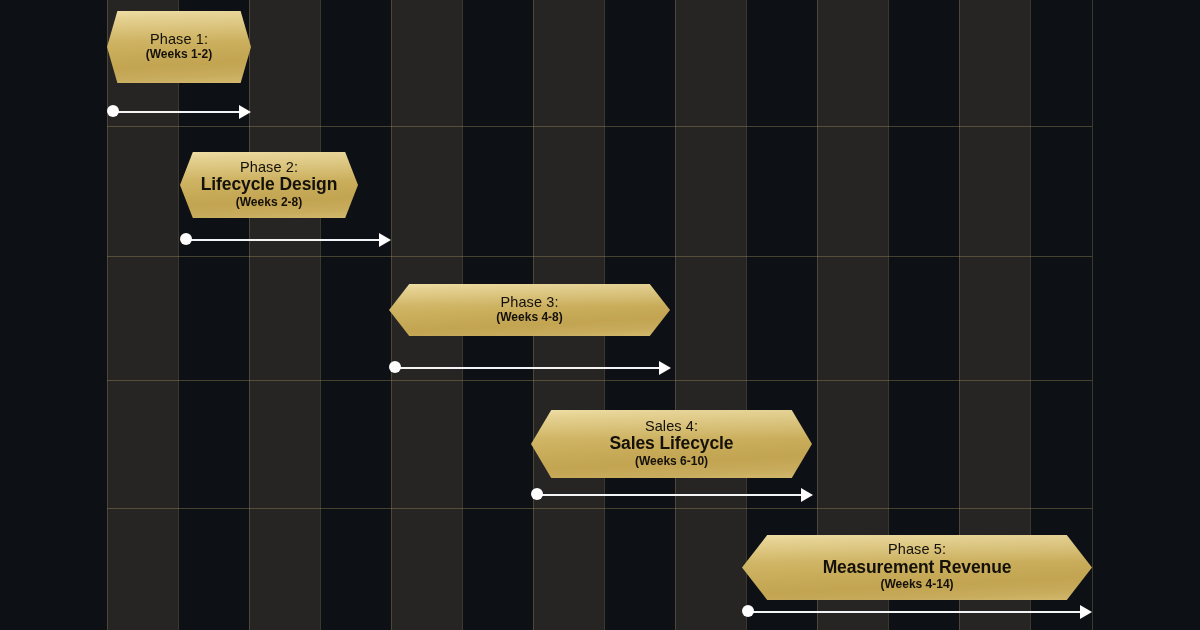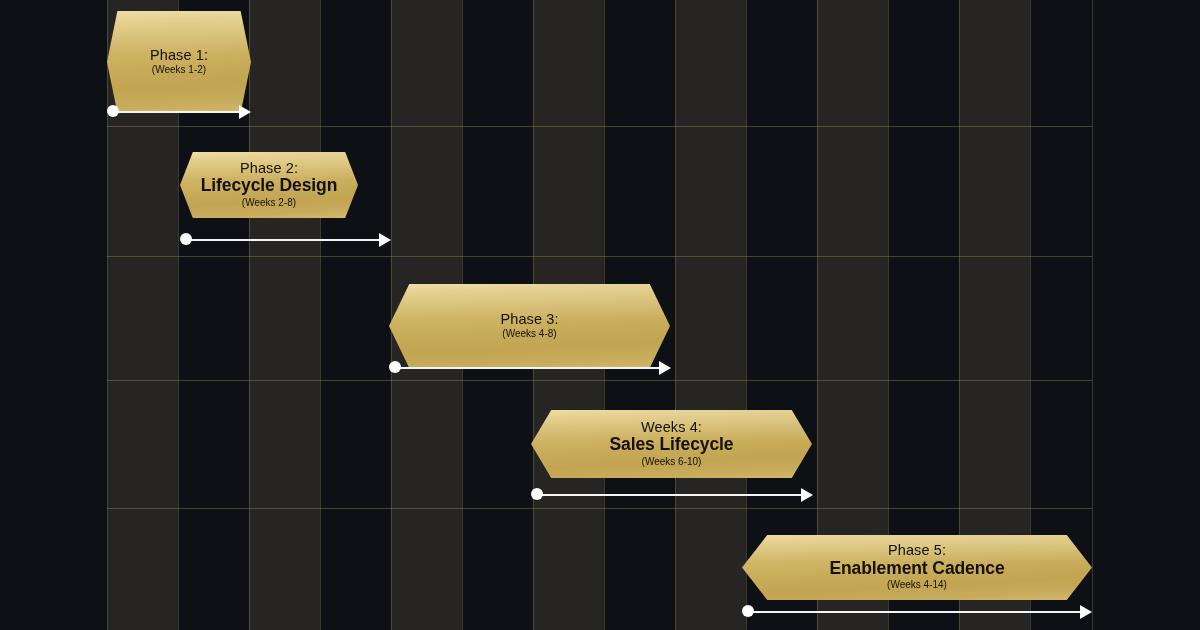--- a/index.html
+++ b/index.html
@@ -108,22 +108,22 @@
     font-size: 17.5px;
     font-weight: bold;
     letter-spacing: -0.1px;
     white-space: nowrap;
   }
   .badge-title.wrap {
     white-space: normal;
   }
   .badge-weeks {
     position: relative;
-    font-size: 10px;
-    font-weight: 400;
+    font-size: 12px;
+    font-weight: 700;
     white-space: nowrap;
     margin-top: 1px;
   }
 
   
   .arrow {
     position: absolute;
     height: 14px;
   }
   .arrow-line {
@@ -183,21 +183,21 @@
       <div class="grid-col-line" style="left: 1030px;"></div>
       <div class="grid-col-line" style="left: 1092px;"></div>
       <div class="grid-row-line" style="top: 126px;"></div>
       <div class="grid-row-line" style="top: 256px;"></div>
       <div class="grid-row-line" style="top: 380px;"></div>
       <div class="grid-row-line" style="top: 508px;"></div>
     </div>
 
   <div id="rows-layer">
       <div class="phase-row" style="top: 0px;">
-        <div class="badge" style="left: 107px; top: 11px; width: 144px; height: 102px;">
+        <div class="badge" style="left: 107px; top: 11px; width: 144px; height: 72px;">
           <div class="badge-phase">Phase 1:</div>
           <div class="badge-weeks">(Weeks 1-2)</div>
         </div>
         <div class="arrow" style="left: 107px; top: 105px; width: 144px;">
           <div class="arrow-line"></div>
           <div class="arrow-dot"></div>
           <div class="arrow-head"></div>
         </div>
       </div>
       <div class="phase-row" style="top: 0px;">
@@ -206,46 +206,46 @@
           <div class="badge-title">Lifecycle Design</div>
           <div class="badge-weeks">(Weeks 2-8)</div>
         </div>
         <div class="arrow" style="left: 180px; top: 233px; width: 211px;">
           <div class="arrow-line"></div>
           <div class="arrow-dot"></div>
           <div class="arrow-head"></div>
         </div>
       </div>
       <div class="phase-row" style="top: 0px;">
-        <div class="badge" style="left: 389px; top: 284px; width: 281px; height: 84px;">
+        <div class="badge" style="left: 389px; top: 284px; width: 281px; height: 52px;">
           <div class="badge-phase">Phase 3:</div>
           <div class="badge-weeks">(Weeks 4-8)</div>
         </div>
         <div class="arrow" style="left: 389px; top: 361px; width: 282px;">
           <div class="arrow-line"></div>
           <div class="arrow-dot"></div>
           <div class="arrow-head"></div>
         </div>
       </div>
       <div class="phase-row" style="top: 0px;">
         <div class="badge" style="left: 531px; top: 410px; width: 281px; height: 68px;">
-          <div class="badge-phase">Weeks 4:</div>
+          <div class="badge-phase">Sales 4:</div>
           <div class="badge-title">Sales Lifecycle</div>
           <div class="badge-weeks">(Weeks 6-10)</div>
         </div>
         <div class="arrow" style="left: 531px; top: 488px; width: 282px;">
           <div class="arrow-line"></div>
           <div class="arrow-dot"></div>
           <div class="arrow-head"></div>
         </div>
       </div>
       <div class="phase-row" style="top: 0px;">
         <div class="badge" style="left: 742px; top: 535px; width: 350px; height: 65px; text-align: center;">
           <div class="badge-phase">Phase 5:</div>
-          <div class="badge-title">Enablement Cadence</div>
+          <div class="badge-title">Measurement Revenue</div>
           <div class="badge-weeks">(Weeks 4-14)</div>
         </div>
         <div class="arrow" style="left: 742px; top: 605px; width: 350px;">
           <div class="arrow-line"></div>
           <div class="arrow-dot"></div>
           <div class="arrow-head"></div>
         </div>
       </div>
     </div>
 

